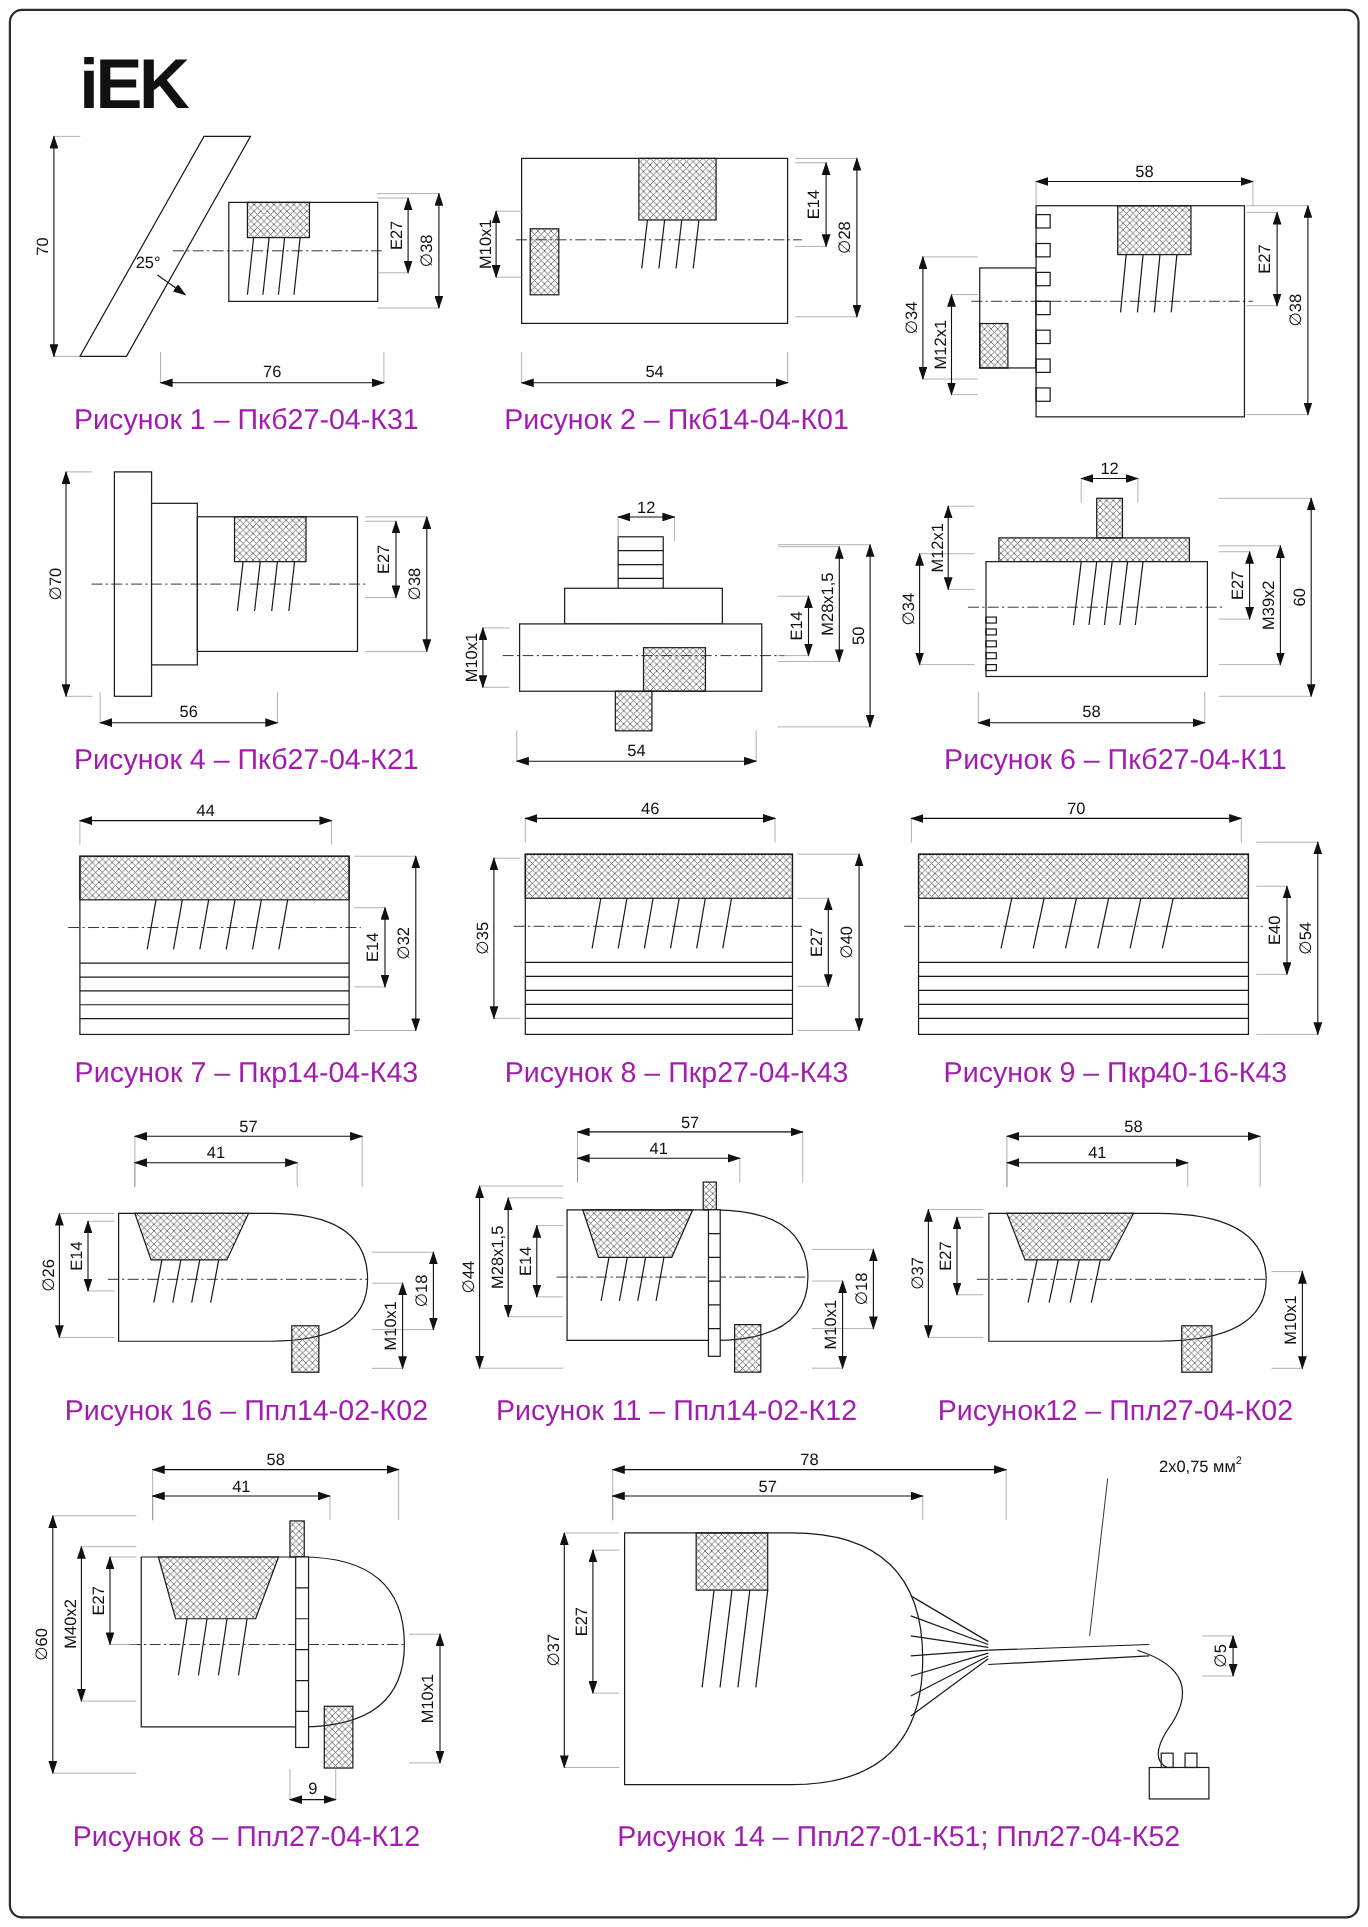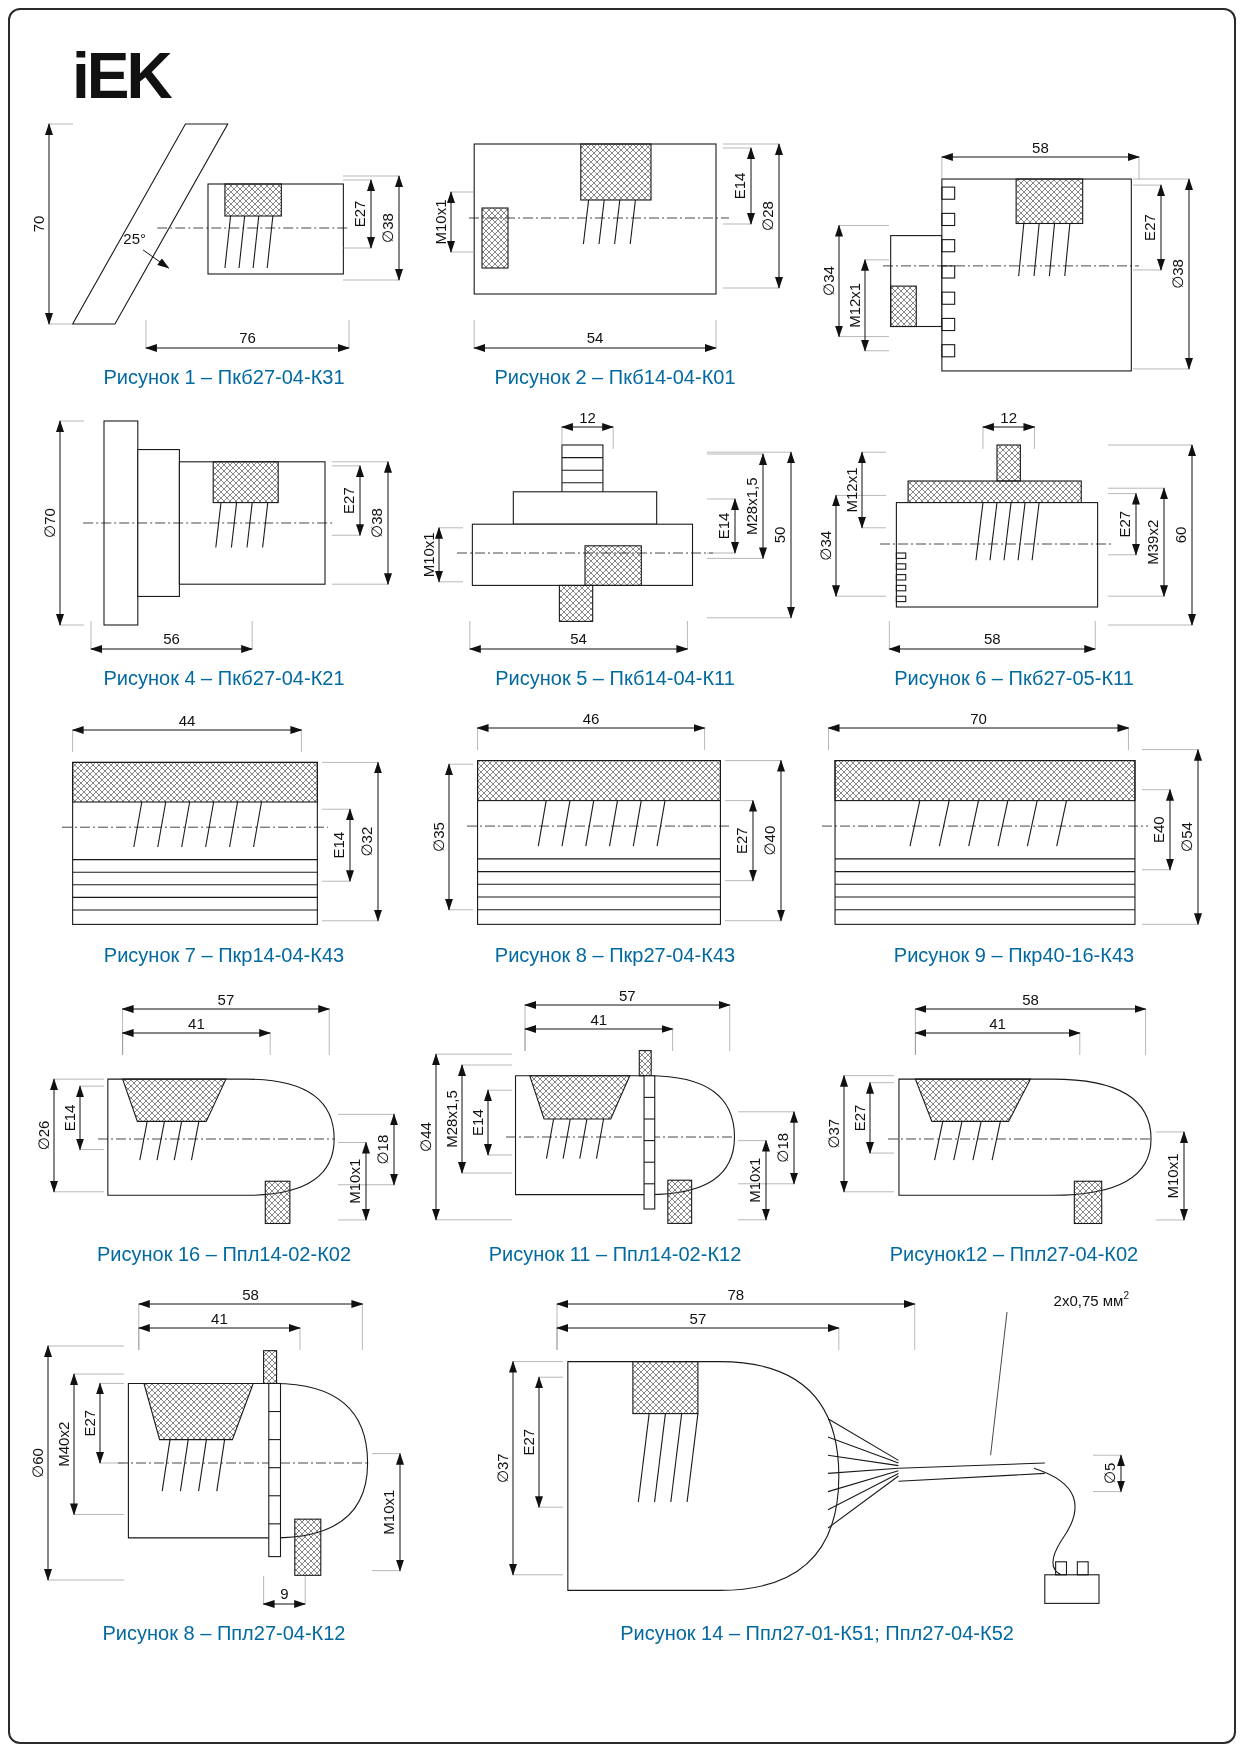--- a/index.html
+++ b/index.html
@@ -17,21 +17,21 @@
     margin:14px 0 6px 40px;line-height:1;
   }
   .grid{
     display:grid;
     grid-template-columns:1fr 1fr 1fr;
     row-gap:22px;column-gap:4px;
     justify-items:center;align-items:end;
   }
   figure{margin:0;text-align:center;}
   figcaption{
-    font-size:20px;margin-top:4px;color:#0369a1;white-space:nowrap;
+    font-size:26px;margin-top:4px;color:#a21caf;white-space:nowrap;
   }
   .span2{grid-column:2 / span 2;}
   svg{display:block;margin:0 auto;}
 </style>
 </head>
 <body>
 
 <div class="sheet">
   <div class="frame"></div>
   <div class="content">
@@ -241,21 +241,20 @@
             <text x="362" y="124" font-size="15" fill="#111" text-anchor="middle" font-family="&quot;Liberation Sans&quot;, sans-serif" transform="rotate(-90 362 124)">50</text>
             <line x1="340" y1="43" x2="284" y2="43" stroke="#888" stroke-width="0.6" stroke-dasharray="none"></line>
             <line x1="340" y1="147.39999999999998" x2="284" y2="147.39999999999998" stroke="#888" stroke-width="0.6" stroke-dasharray="none"></line>
             <line x1="340" y1="43" x2="340" y2="147.39999999999998" stroke="#111" stroke-width="1" marker-start="url(#ar4)" marker-end="url(#ar4)"></line>
             <text x="334" y="95.19999999999999" font-size="15" fill="#111" text-anchor="middle" font-family="&quot;Liberation Sans&quot;, sans-serif" transform="rotate(-90 334 95.19999999999999)">M28x1,5</text>
             <line x1="312" y1="88" x2="284" y2="88" stroke="#888" stroke-width="0.6" stroke-dasharray="none"></line>
             <line x1="312" y1="142" x2="284" y2="142" stroke="#888" stroke-width="0.6" stroke-dasharray="none"></line>
             <line x1="312" y1="88" x2="312" y2="142" stroke="#111" stroke-width="1" marker-start="url(#ar4)" marker-end="url(#ar4)"></line>
             <text x="306" y="115" font-size="15" fill="#111" text-anchor="middle" font-family="&quot;Liberation Sans&quot;, sans-serif" transform="rotate(-90 306 115)">E14</text>
           </svg>
-        <figcaption>Рисунок 5 – Пкб14-04-К11</figcaption>
       </figure>
       <figure>
         <svg width="388" height="252" viewBox="0 0 388 252">
             <defs>
               <marker id="ar5" markerWidth="12" markerHeight="8" refX="11" refY="4" orient="auto-start-reverse" markerUnits="userSpaceOnUse">
                 <path d="M0,0 L12,4 L0,8 Z" fill="#111"></path>
               </marker>
               <pattern id="x5" width="6" height="6" patternUnits="userSpaceOnUse">
                 <path d="M0,6 L6,0 M0,0 L6,6" stroke="#555" stroke-width="0.7"></path>
               </pattern>
@@ -296,21 +295,21 @@
             <text x="366" y="124" font-size="15" fill="#111" text-anchor="middle" font-family="&quot;Liberation Sans&quot;, sans-serif" transform="rotate(-90 366 124)">60</text>
             <line x1="344" y1="77.19999999999999" x2="288" y2="77.19999999999999" stroke="#888" stroke-width="0.6" stroke-dasharray="none"></line>
             <line x1="344" y1="185.2" x2="288" y2="185.2" stroke="#888" stroke-width="0.6" stroke-dasharray="none"></line>
             <line x1="344" y1="77.19999999999999" x2="344" y2="185.2" stroke="#111" stroke-width="1" marker-start="url(#ar5)" marker-end="url(#ar5)"></line>
             <text x="338" y="131.2" font-size="15" fill="#111" text-anchor="middle" font-family="&quot;Liberation Sans&quot;, sans-serif" transform="rotate(-90 338 131.2)">M39x2</text>
             <line x1="316" y1="82.6" x2="288" y2="82.6" stroke="#888" stroke-width="0.6" stroke-dasharray="none"></line>
             <line x1="316" y1="143.8" x2="288" y2="143.8" stroke="#888" stroke-width="0.6" stroke-dasharray="none"></line>
             <line x1="316" y1="82.6" x2="316" y2="143.8" stroke="#111" stroke-width="1" marker-start="url(#ar5)" marker-end="url(#ar5)"></line>
             <text x="310" y="113.2" font-size="15" fill="#111" text-anchor="middle" font-family="&quot;Liberation Sans&quot;, sans-serif" transform="rotate(-90 310 113.2)">E27</text>
           </svg>
-        <figcaption>Рисунок 6 – Пкб27-05-К11</figcaption>
+        <figcaption>Рисунок 6 – Пкб27-04-К11</figcaption>
       </figure>
 
       <figure>
         <svg width="340" height="226" viewBox="0 0 340 226">
             <defs>
               <marker id="ar6" markerWidth="12" markerHeight="8" refX="11" refY="4" orient="auto-start-reverse" markerUnits="userSpaceOnUse">
                 <path d="M0,0 L12,4 L0,8 Z" fill="#111"></path>
               </marker>
               <pattern id="x6" width="6" height="6" patternUnits="userSpaceOnUse">
                 <path d="M0,6 L6,0 M0,0 L6,6" stroke="#555" stroke-width="0.7"></path>

